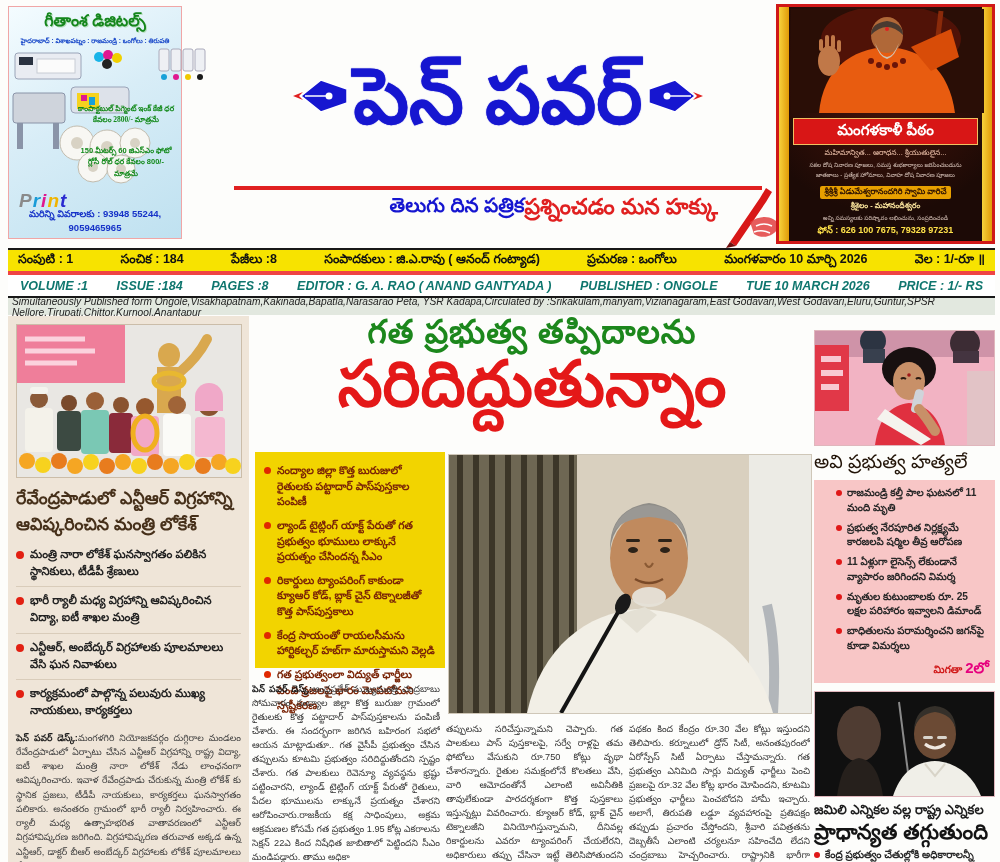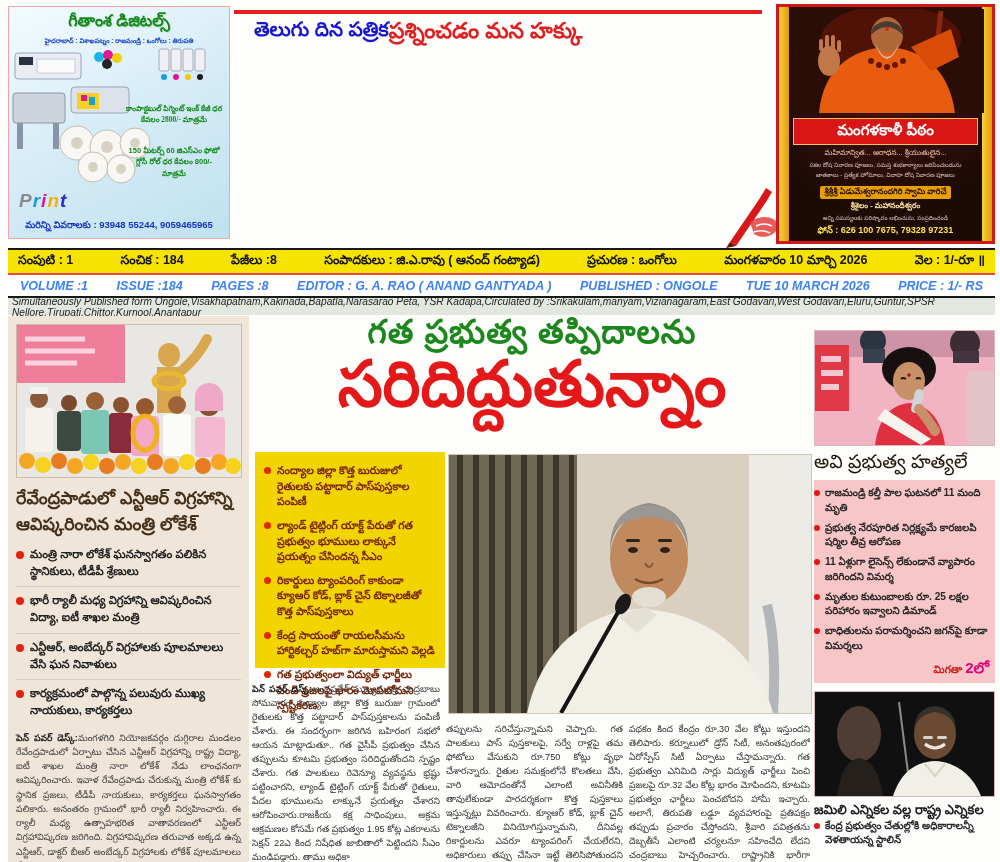--- a/index.html
+++ b/index.html
@@ -1,21 +1,21 @@
 <!DOCTYPE html>
 <html><head>
 <meta charset="utf-8">
 <style>
   html,body{margin:0;padding:0;background:#fff;}
   .page{position:relative;width:1000px;height:862px;background:#fdfdfb;overflow:hidden;
         font-family:"Liberation Sans","DejaVu Sans",sans-serif;}
   .abs{position:absolute;}
 
   
-  .ad-left{left:8px;top:6px;width:222px;height:233px;box-sizing:border-box;
+  .ad-left{left:8px;top:6px;width:174px;height:233px;box-sizing:border-box;
      background:linear-gradient(150deg,#f4fcff 0%,#d8edf7 45%,#bfe1f0 100%);
      border:1px solid #f0a6a6;}
   .adl-title{position:absolute;top:5px;left:0;right:0;text-align:center;
      color:#14861c;font-weight:bold;font-size:16px;text-shadow:1px 1px 0 #b8dfc0;}
   .adl-loc{position:absolute;top:30px;left:0;right:0;text-align:center;color:#1646c8;font-size:6.5px;font-weight:bold;}
   .adl-art{position:absolute;left:2px;top:40px;}
   .adl-offer{position:absolute;right:5px;width:100px;color:#148a1c;font-weight:bold;font-size:7.5px;line-height:1.5;text-align:center;}
   .adl-offer.o1{top:96px;font-family:Liberation Serif, serif;}
   .adl-offer.o2{top:138px;}
   .adl-print{position:absolute;left:10px;bottom:26px;font-size:19px;font-weight:900;font-style:italic;letter-spacing:1px;}
@@ -23,45 +23,45 @@
   .adl-print b:nth-child(3){color:#e01890}.adl-print b:nth-child(4){color:#f0b400}
   .adl-print b:nth-child(5){color:#2a2ad0}
   .adl-contact{position:absolute;bottom:5px;left:0;right:0;text-align:center;color:#1632c8;font-size:9.5px;font-weight:bold;}
 
   
   .masthead{left:226px;top:8px;width:544px;height:240px;}
   .mh-row{display:flex;align-items:center;justify-content:center;gap:4px;height:176px;}
   .mh-title{color:#1616d0;font-weight:bold;font-size:78px;line-height:1;white-space:nowrap;
      text-shadow:0 0 1px #1616d0;}
   .mh-rule{height:4px;background:#e02020;width:97%;margin:2px auto 4px auto;}
-  .mh-tags{display:flex;justify-content:flex-start;padding:0 12px 0 28px;}
+  .mh-tags{display:flex;justify-content:flex-end;padding:0 12px 0 28px;}
   .mh-tag-left{color:#1616d0;font-size:20px;font-weight:bold;}
   .mh-tag-right{color:#e02020;font-size:22px;font-weight:bold;margin-right:40px;}
   .mh-hand{position:absolute;right:-14px;bottom:0;}
 
   
   .ad-right{left:776px;top:4px;width:219px;height:240px;box-sizing:border-box;
      border:3px solid #d01818;background:radial-gradient(circle at 50% 30%,#4a140a 0%,#1c0a06 70%);}
   .adr-strip{position:absolute;top:0;bottom:0;width:10px;background:linear-gradient(90deg,#f7d23c,#e09a08);}
   .adr-strip.l{left:0}.adr-strip.r{right:0}
   .adr-inner{position:absolute;left:12px;right:12px;top:2px;bottom:2px;text-align:center;}
   .adr-banner{background:#d81616;color:#fff;font-weight:bold;font-size:15px;padding:2px 20px;margin:1px 2px;
      border:1px solid #f0c060;}
   .adr-sub{color:#f5c8b0;font-size:7.5px;margin-top:3px;}
   .adr-line{color:#d8c4ba;font-size:6px;margin-top:2px;line-height:1.35;}
   .adr-guru{display:inline-block;background:#e8a000;color:#2a0e00;font-size:8px;font-weight:bold;padding:1px 4px;margin-top:7px;border-radius:2px;}
   .adr-place{color:#ffe9a0;font-size:7.5px;font-weight:bold;margin-top:2px;}
   .adr-phone{color:#ffe24a;font-size:9px;font-weight:bold;margin-top:3px;}
 
   
   .bar{left:8px;width:987px;display:flex;align-items:center;box-sizing:border-box;}
-  .bar-te{top:248px;height:27px;background:#f7e300;border-top:2px solid #181818;border-bottom:2px solid #ef4444;
+  .bar-te{top:248px;height:27px;background:#f7e300;border-top:2px solid #181818;border-bottom:4px solid #ef4444;
      font-weight:bold;font-size:12.5px;color:#111;justify-content:space-between;padding:0 10px;}
   .bar-en{top:275px;height:23px;background:#fff;border-bottom:2px solid #181818;
-     font-weight:bold;font-style:italic;font-size:12.5px;color:#3b82f6;justify-content:space-between;padding:0 12px;}
+     font-weight:bold;font-style:italic;font-size:12.5px;color:#0f766e;justify-content:space-between;padding:0 12px;}
   .bar-dist{top:298px;height:17px;background:#e2e8df;font-style:italic;font-size:10.2px;color:#232323;padding:0 4px;}
 
   
   .col-left{left:8px;top:316px;width:241px;height:546px;background:#efe5d8;box-sizing:border-box;padding:8px 8px;}
   .lphoto{display:block;border:1px solid #cbbda9;}
   .lhead{font-size:17.5px;font-weight:bold;color:#46301a;line-height:1.5;margin:7px 0 3px 0;}
   .lbullet{display:flex;gap:6px;font-size:11.5px;font-weight:bold;color:#222;line-height:1.5;
      padding:5px 0 6px 0;border-bottom:1px solid #d9ccba;}
   .lbullet:last-of-type{border-bottom:none;}
   .dot{width:8px;height:8px;border-radius:50%;background:#e22012;flex:none;margin-top:5px;}
@@ -78,21 +78,21 @@
   .cbn{position:absolute;left:196px;top:140px;border:1px solid #cfc7b8;}
   .bodycol{position:absolute;font-size:9.2px;color:#333;text-align:justify;line-height:1.52;overflow:hidden;}
   .bc1{left:0;top:360px;width:188px;height:188px;}
   .bc2{left:194px;top:400px;width:177px;height:148px;}
   .bc3{left:377px;top:400px;width:181px;height:148px;}
 
   
   .col-right{left:814px;top:330px;width:181px;height:532px;}
   .rphoto{display:block;border:1px solid #e0b6bc;}
   .rhead1{font-size:19px;font-weight:normal;color:#221408;margin:5px 0 3px 0;}
-  .pinkbox{background:#f8c6c6;padding:6px 6px 3px 0;box-sizing:border-box;}
+  .pinkbox{background:#f8c6c6;padding:6px 6px 3px 22px;box-sizing:border-box;}
   .rbullet{display:flex;gap:5px;font-size:10.2px;font-weight:bold;color:#282828;line-height:1.45;margin-bottom:5px;}
   .rbullet .dot{background:#e01818;width:6px;height:6px;margin-top:4px;}
   .moreline{text-align:right;font-size:10.5px;font-weight:bold;color:#d01818;}
   .moreline .pg{color:#e6007e;font-size:15px;}
   .rhead2a{font-size:13px;font-weight:bold;color:#1c1c1c;margin-top:5px;line-height:1.3;}
   .rhead2b{font-size:21px;font-weight:bold;color:#141414;line-height:1.25;margin-bottom:3px;}
 </style>
 </head>
 <body>
 
@@ -145,20 +145,35 @@
     </svg>
     <div class="adl-offer o1">కాంపాక్టబుల్ పిగ్మెంట్ ఇంక్ కేజీ ధర కేవలం 2800/- మాత్రమే</div>
     <div class="adl-offer o2">150 మీటర్స్ 60 జిఎస్ఎం ఫోటో గ్లోసీ రోల్ ధర కేవలం 800/- మాత్రమే</div>
     <div class="adl-print">
       <b>P</b><b>r</b><b>i</b><b>n</b><b>t</b>
     </div>
     <div class="adl-contact">మరిన్ని వివరాలకు : 93948 55244, 9059465965</div>
   </div>
 
   <div class="abs masthead">
+    <div class="mh-row">
+      <svg width="58" height="44" viewBox="0 0 58 44">
+        <polygon points="2,22 12,18 8,22 12,26" fill="#e02020"></polygon>
+        <polygon points="10,22 30,6 56,15 56,29 30,38" fill="#1616d0" stroke="#fff" stroke-width="1.5"></polygon>
+        <circle cx="38" cy="22" r="3.5" fill="#fff"></circle>
+          <line x1="38" y1="22" x2="14" y2="22" stroke="#fff" stroke-width="1.5"></line>
+      </svg>
+      <div class="mh-title">పెన్ పవర్</div>
+      <svg width="58" height="44" viewBox="0 0 58 44">
+        <polygon points="56,22 46,18 50,22 46,26" fill="#e02020"></polygon>
+        <polygon points="48,22 28,6 2,15 2,29 28,38" fill="#1616d0" stroke="#fff" stroke-width="1.5"></polygon>
+        <circle cx="20" cy="22" r="3.5" fill="#fff"></circle>
+          <line x1="20" y1="22" x2="44" y2="22" stroke="#fff" stroke-width="1.5"></line>
+      </svg>
+    </div>
     <div class="mh-rule"></div>
     <div class="mh-tags">
       <span class="mh-tag-left">తెలుగు దిన పత్రిక</span>
       <span class="mh-tag-right">ప్రశ్నించడం మన హక్కు</span>
     </div>
     <svg class="mh-hand" width="64" height="72" viewBox="0 0 64 72">
       <path d="M10,66 L40,22 L46,12 L52,16 L46,26 L16,70 Z" fill="#d81818"></path>
       <polygon points="10,66 6,72 16,70" fill="#701010"></polygon>
       <path d="M30,46 C42,38 54,40 60,50 C54,60 44,64 34,58 Z" fill="#e24040" opacity="0.85"></path>
       <path d="M36,50 q8,-4 16,0 M34,56 q8,-3 16,1" stroke="#fff" stroke-width="1.4" fill="none"></path>
@@ -407,20 +422,21 @@
       <line x1="96" y1="104" x2="84" y2="10" stroke="#8a8a8a" stroke-width="2"></line>
       <ellipse cx="120" cy="42" rx="21" ry="25" fill="#6b4a34"></ellipse>
       <path d="M99,38 Q100,16 120,14 Q140,16 141,38 Q137,22 120,20 Q103,22 99,38 Z" fill="#35302a"></path>
       <path d="M110,52 q10,8 20,0" stroke="#f0e8e0" stroke-width="3" fill="none"></path>
       <rect x="108" y="44" width="10" height="3" rx="1.5" fill="#d8d4cc"></rect>
         <rect x="122" y="44" width="10" height="3" rx="1.5" fill="#d8d4cc"></rect>
       <path d="M78,104 C86,80 100,70 120,69 C142,70 158,84 166,104 Z" fill="#f0efe8"></path>
       <path d="M110,72 L120,84 L130,72" stroke="#d8d4c8" stroke-width="2" fill="none"></path>
     </svg>
     <div class="rhead2a">జమిలి ఎన్నికల వల్ల రాష్ట్ర ఎన్నికల</div>
+    <div class="rhead2b">ప్రాధాన్యత తగ్గుతుంది</div>
     <div class="rbullet">
         <span class="dot"></span>
         <span>కేంద్ర ప్రభుత్వం చేతుల్లోకి అధికారాలన్నీ వెళతాయన్న స్టాలిన్</span>
       </div>
 
   </section>
 
 </div>
 
 </body></html>

